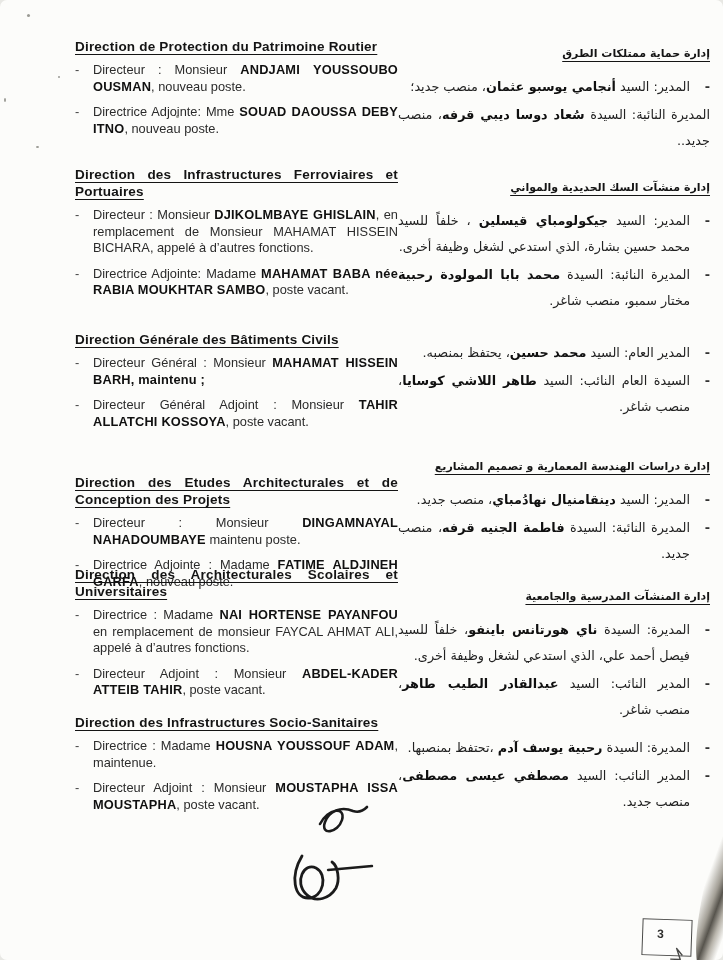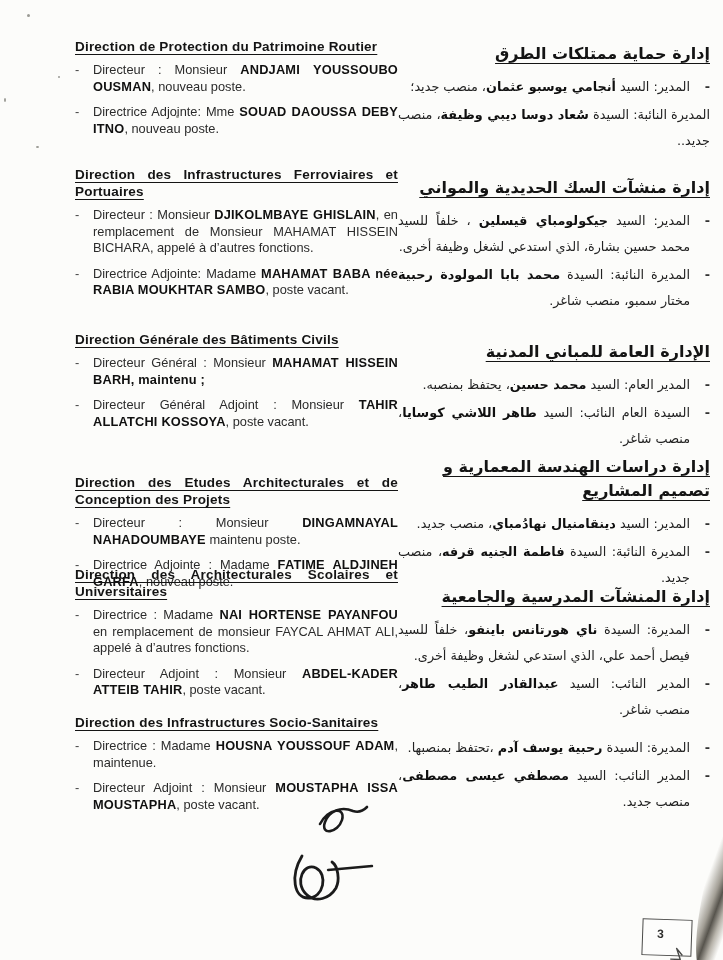--- a/index.html
+++ b/index.html
@@ -1,37 +1,37 @@
 <!DOCTYPE html>
 <html><head>
 <meta charset="utf-8">
 <style>
   html,body{margin:0;padding:0;background:#e8e8e4;}
   .page{
     position:relative;width:723px;height:960px;margin:0 auto;
     background:#fcfcfa;overflow:hidden;
-    font-family:"Liberation Sans",sans-serif;color:#232323;
+    font-family:"Liberation Sans",sans-serif;color:#232323;border-radius:7px;
   }
   .sec{position:absolute;}
   
   .fr{left:75px;width:323px;}
   .fh{
     font-weight:bold;font-size:13.5px;line-height:17px;text-align:justify;
     text-decoration:underline;text-underline-offset:3px;
     color:#141414;margin-bottom:7px;letter-spacing:.2px;
   }
   .fi{display:flex;gap:8px;margin-bottom:9px;font-size:12.8px;line-height:16.5px;color:#2b2b2b;}
   .fi .dash{flex:0 0 10px;color:#444;}
   .ft{flex:1;text-align:justify;}
   .seg-role{text-underline-offset:2px;}
   .seg-bold{font-weight:bold;color:#101010;letter-spacing:.2px;}
   
   .ar{left:398px;width:312px;direction:rtl;font-family:"DejaVu Sans",sans-serif;}
   .ah{
-    font-weight:bold;font-size:16px;line-height:24px;text-align:right;
+    font-weight:bold;font-size:11px;line-height:24px;text-align:right;
     text-decoration:underline;text-underline-offset:4px;
     color:#141414;margin-bottom:8px;
   }
   .ai{display:flex;gap:10px;font-size:12.8px;line-height:26px;margin-bottom:2px;color:#222;}
   .ai .dash{flex:0 0 10px;font-weight:bold;color:#333;}
   .at{flex:1;text-align:justify;}
   .ai.nodash .at{padding-right:0;}
   
   .speck{position:absolute;border-radius:50%;background:#9a9a94;}
   .signature{position:absolute;left:268px;top:792px;width:150px;height:120px;}
@@ -133,38 +133,37 @@
     </div>
   </div>
 
   <div class="sec ar" style="top:42px">
     <div class="ah">إدارة حماية ممتلكات الطرق</div>
     <div class="ai">
       <span class="dash">-</span>
       <span class="at"><span class="seg-role">المدير:</span><span class="seg-normal"> السيد </span><span class="seg-bold">أنجامي يوسبو عثمان</span><span class="seg-normal">، منصب جديد؛</span></span>
     </div>
     <div class="ai nodash">
-      <span class="at"><span class="seg-role">المديرة النائبة:</span><span class="seg-normal"> السيدة </span><span class="seg-bold">سُعاد دوسا ديبي وظيفة</span><span class="seg-normal">، منصب جديد..</span></span>
+      <span class="at"><span class="seg-role">المديرة النائبة:</span><span class="seg-normal"> السيدة </span><span class="seg-bold">سُعاد دوسا ديبي قرفه</span><span class="seg-normal">، منصب جديد..</span></span>
     </div>
   </div>
 
   <div class="sec ar" style="top:176px">
     <div class="ah">إدارة منشآت السك الحديدية والمواني</div>
     <div class="ai">
       <span class="dash">-</span>
       <span class="at"><span class="seg-role">المدير:</span><span class="seg-normal"> السيد </span><span class="seg-bold">جيكولومباي قيسلين</span><span class="seg-normal"> ، خلفاً للسيد محمد حسين بشارة، الذي استدعي لشغل وظيفة أخرى.</span></span>
     </div>
     <div class="ai">
       <span class="dash">-</span>
       <span class="at"><span class="seg-role">المديرة النائبة:</span><span class="seg-normal"> السيدة </span><span class="seg-bold">محمد بابا المولودة رحبية</span><span class="seg-normal"> مختار سمبو، منصب شاغر.</span></span>
     </div>
   </div>
 
   <div class="sec ar" style="top:340px">
-    <div class="ah">الإدارة العامة للمباني المدنية</div>
     <div class="ai">
       <span class="dash">-</span>
       <span class="at"><span class="seg-role">المدير العام:</span><span class="seg-normal"> السيد </span><span class="seg-bold">محمد حسين</span><span class="seg-normal">، يحتفظ بمنصبه.</span></span>
     </div>
     <div class="ai">
       <span class="dash">-</span>
       <span class="at"><span class="seg-role">السيدة العام النائب:</span><span class="seg-normal"> السيد </span><span class="seg-bold">طاهر اللاشي كوسايا</span><span class="seg-normal">، منصب شاغر.</span></span>
     </div>
   </div>
 

